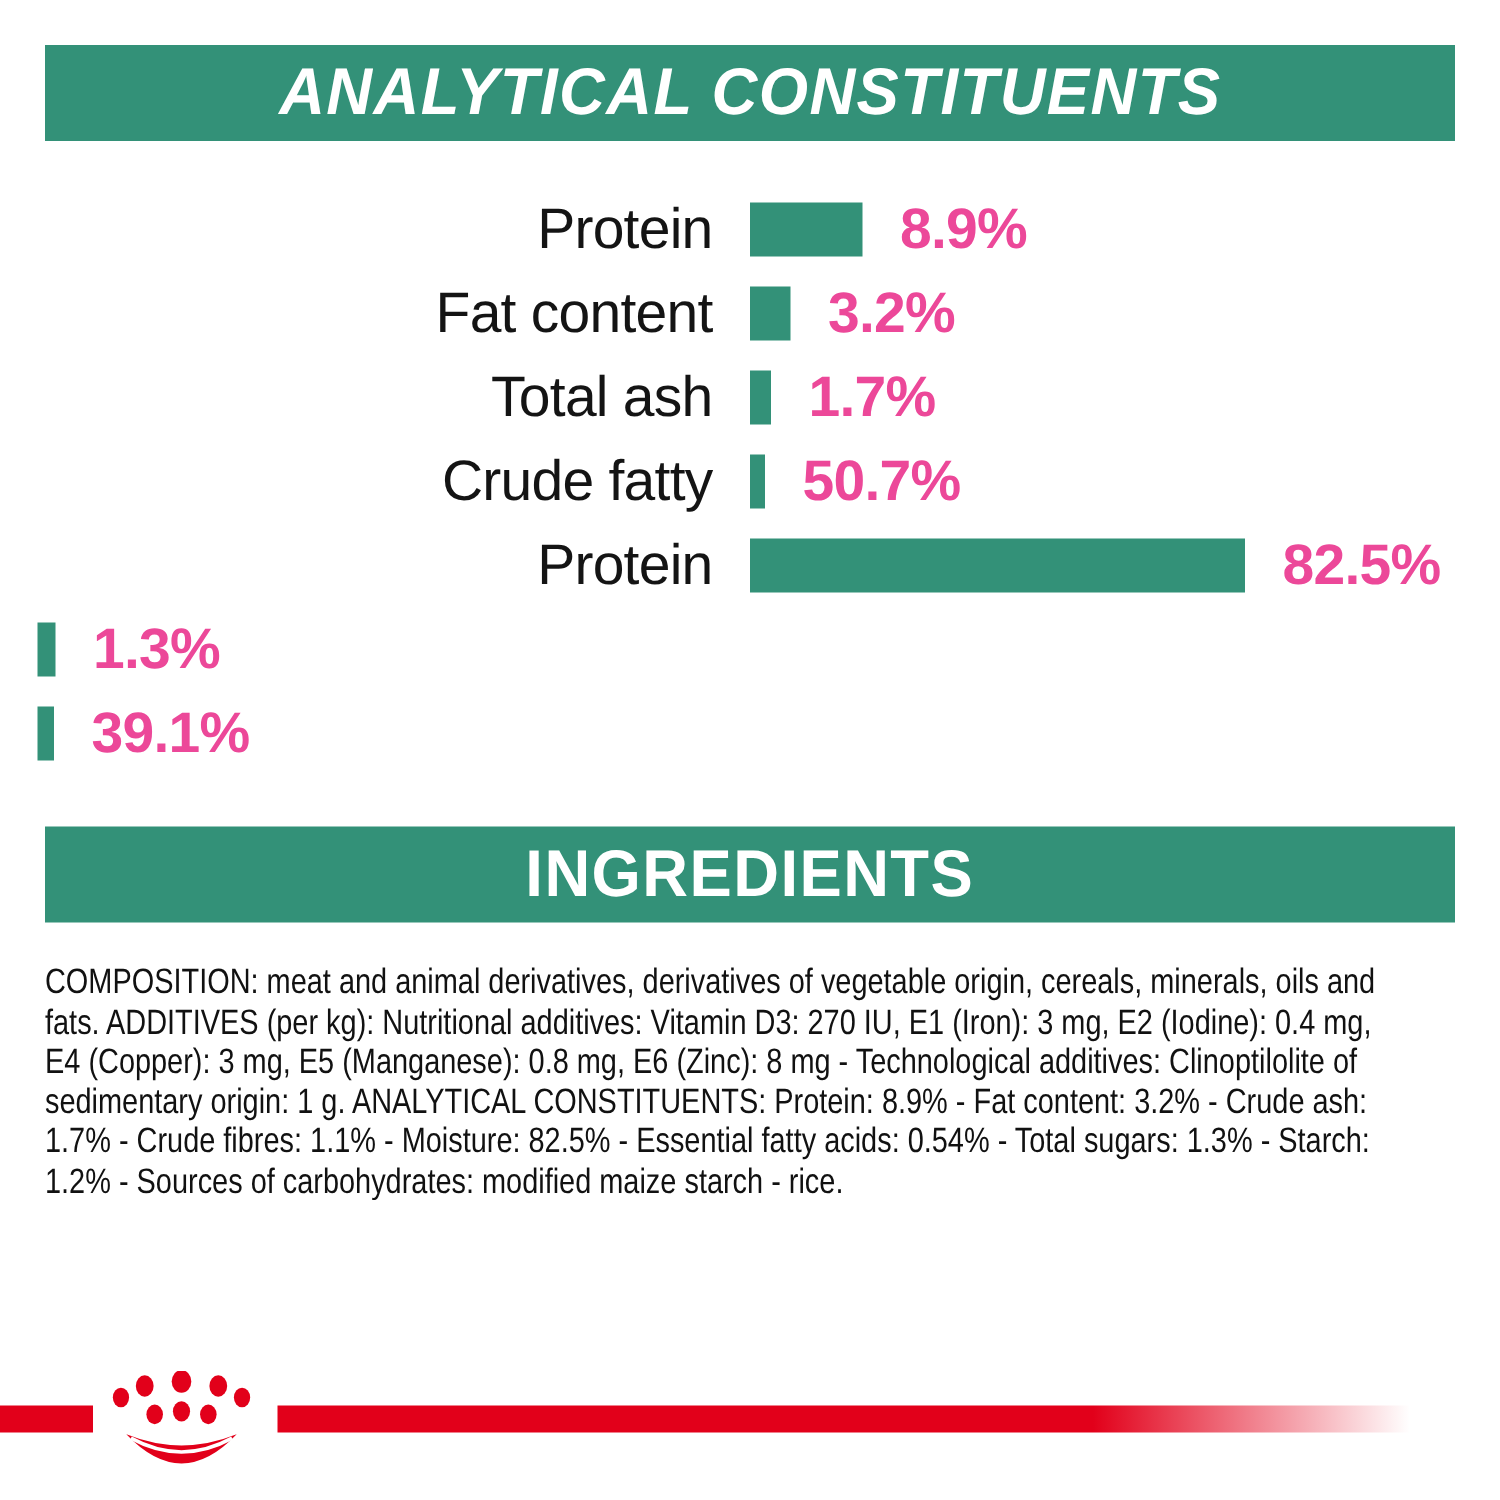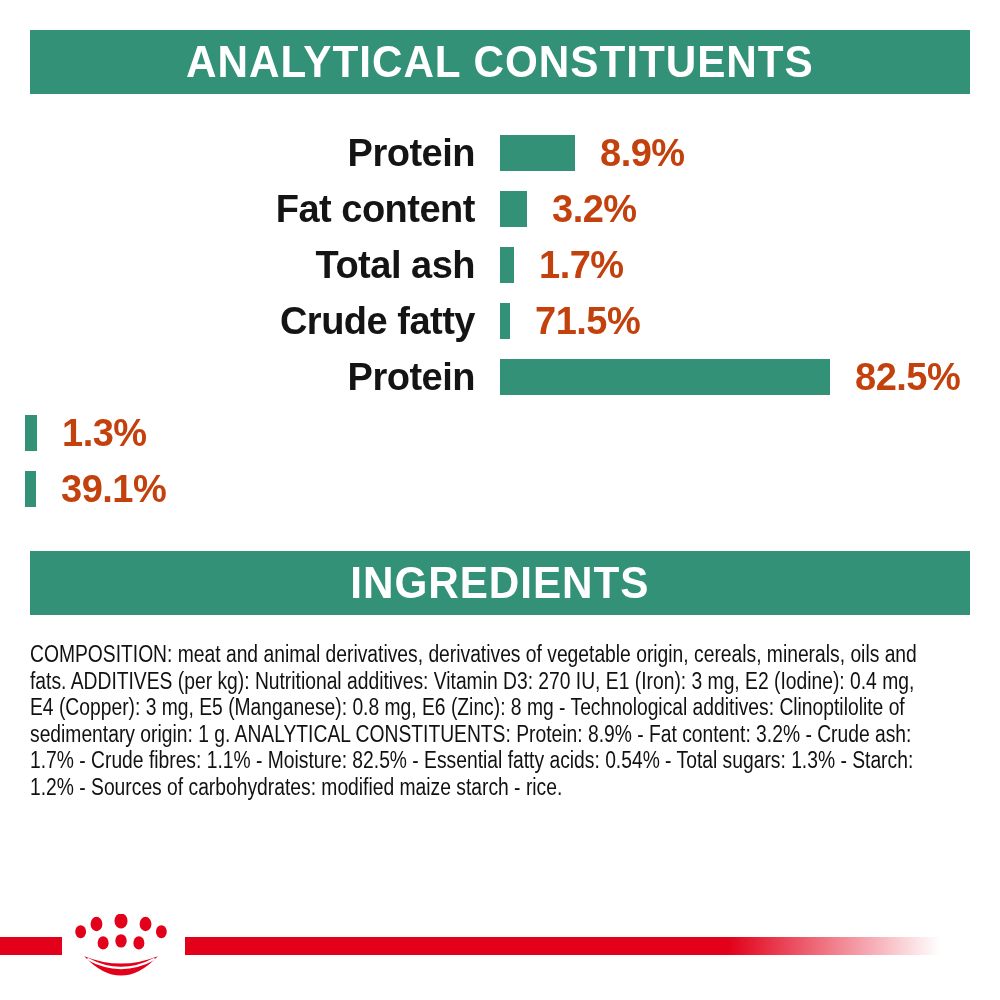--- a/index.html
+++ b/index.html
@@ -3,29 +3,29 @@
 <meta charset="utf-8">
 <style>
   html,body{margin:0;padding:0;background:#ffffff;}
   body{width:1000px;height:1000px;position:relative;overflow:hidden;
        font-family:"Liberation Sans",sans-serif;-webkit-font-smoothing:antialiased;}
 
   .banner{position:absolute;left:30px;width:940px;height:64px;
           background:#339178;display:flex;align-items:center;justify-content:center;}
   .banner span{color:#ffffff;font-weight:bold;font-size:44px;letter-spacing:1px;
                transform:scaleX(0.96);white-space:nowrap;}
-  #banner-analytical{top:30px;}
+  #banner-analytical{top:30px;font-style:italic;}
   #banner-ingredients{top:551px;}
 
   #chart{position:absolute;left:0;top:125px;width:1000px;}
   .crow{display:flex;align-items:center;height:56px;}
-  .clabel{width:475px;text-align:right;font-size:38px;font-weight:bold;
+  .clabel{width:475px;text-align:right;font-size:38px;font-weight:normal;
           color:#141414;letter-spacing:-0.5px;white-space:nowrap;}
   .cbar{margin-left:25px;height:36px;background:#339178;flex:0 0 auto;}
-  .cvalue{margin-left:25px;font-size:38px;font-weight:bold;color:#c2410c;
+  .cvalue{margin-left:25px;font-size:38px;font-weight:bold;color:#ec4899;
           letter-spacing:-0.5px;white-space:nowrap;}
 
   #composition{position:absolute;left:30px;top:641px;width:1140px;
                transform:scaleX(0.82);transform-origin:0 0;color:#111111;}
   #composition .cline{font-size:23.5px;line-height:26.5px;white-space:nowrap;}
 
   #footer-bar-left{position:absolute;left:0;top:937px;width:62px;height:18px;background:#e2001a;}
   #footer-bar-right{position:absolute;left:185px;top:937px;width:755px;height:18px;
      background:linear-gradient(90deg,#e2001a 0%,#e2001a 72%,rgba(226,0,26,0) 100%);}
   #logo{position:absolute;left:74px;top:914px;width:94px;height:66px;}
@@ -49,21 +49,21 @@
       <div class="cvalue">3.2%</div>
     </div>
     <div class="crow">
       <div class="clabel">Total ash</div>
       <div class="cbar" style="width: 14px; background: rgb(51, 145, 120);"></div>
       <div class="cvalue">1.7%</div>
     </div>
     <div class="crow">
       <div class="clabel">Crude fatty</div>
       <div class="cbar" style="width: 10px; background: rgb(51, 145, 120);"></div>
-      <div class="cvalue">71.5%</div>
+      <div class="cvalue">50.7%</div>
     </div>
     <div class="crow">
       <div class="clabel">Protein</div>
       <div class="cbar" style="width: 330px; background: rgb(51, 145, 120);"></div>
       <div class="cvalue">82.5%</div>
     </div>
     <div class="crow">
       <div class="cbar" style="width: 12px; background: rgb(51, 145, 120);"></div>
       <div class="cvalue">1.3%</div>
     </div>

